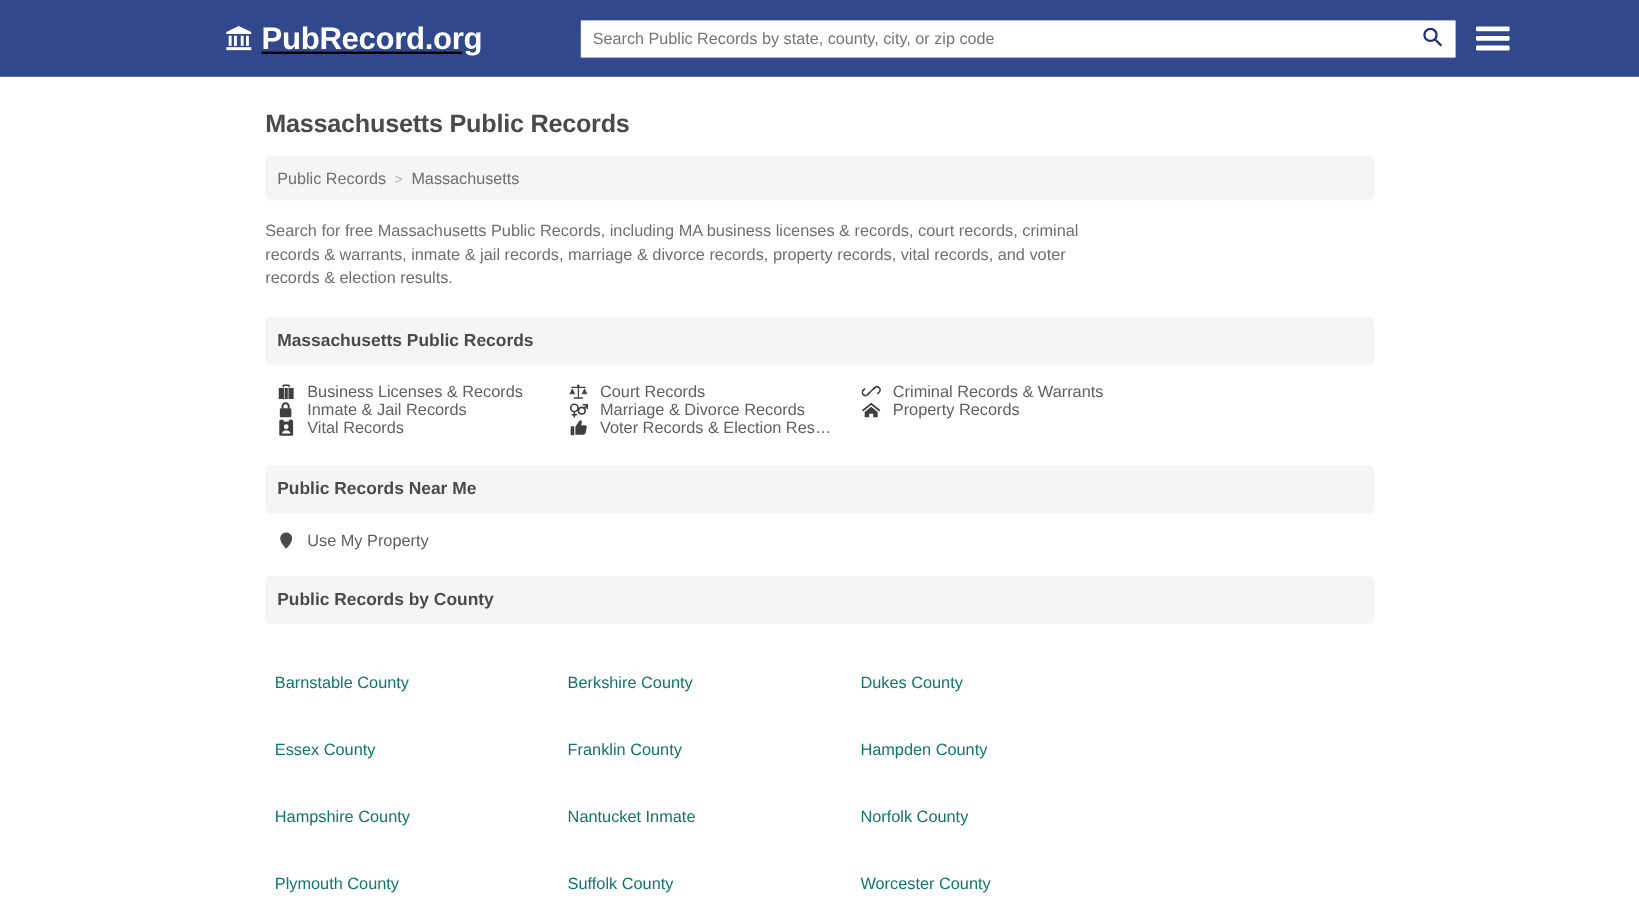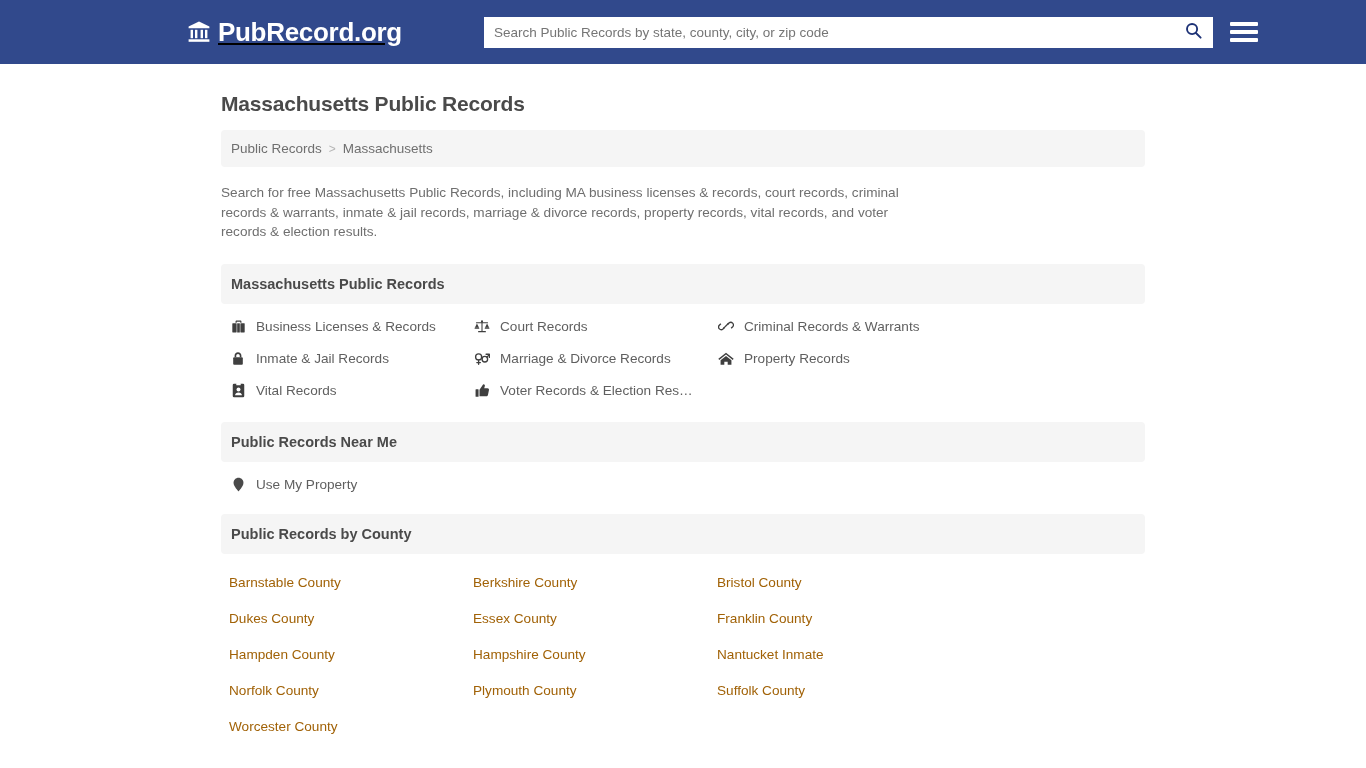--- a/index.html
+++ b/index.html
@@ -139,21 +139,21 @@
     font-size: 14.5px;
     font-weight: bold;
     color: #4a4a4a;
   }
   .section-body {
     padding: 14px 8px 0 8px;
   }
   .grid3 {
     display: grid;
     grid-template-columns: 244px 244px 1fr;
-    row-gap: 17px;
+    row-gap: 0;
   }
   .rec-link {
     display: flex;
     align-items: center;
     font-size: 13.6px;
     color: #5f5f5f;
     text-decoration: none;
     white-space: nowrap;
   }
   .rec-ico {
@@ -169,22 +169,23 @@
 
   .near-body { padding: 15px 8px 0 8px; }
   .county-body { padding: 21px 8px 0 8px; }
   .county-grid {
     display: grid;
     grid-template-columns: 244px 244px 1fr;
     row-gap: 21px;
   }
   .county-link {
     font-size: 13.6px;
-    color: #a16207;
+    color: #0f766e;
     text-decoration: none;
+    margin-top: 20px;
   }
   .sec-gap { height: 24px; }
   .sec-gap-sm { height: 22px; }
 </style>
 </head>
 <body>
 
 <div class="header">
   <div class="header-inner">
 
@@ -351,21 +352,20 @@
     </a>
   </div>
 
   <div class="sec-gap-sm"></div>
 
   <div class="section-head">Public Records by County</div>
   <div class="county-body">
     <div class="county-grid">
       <a href="#" class="county-link">Barnstable County</a>
       <a href="#" class="county-link">Berkshire County</a>
-      <a href="#" class="county-link">Bristol County</a>
       <a href="#" class="county-link">Dukes County</a>
       <a href="#" class="county-link">Essex County</a>
       <a href="#" class="county-link">Franklin County</a>
       <a href="#" class="county-link">Hampden County</a>
       <a href="#" class="county-link">Hampshire County</a>
       <a href="#" class="county-link">Nantucket Inmate</a>
       <a href="#" class="county-link">Norfolk County</a>
       <a href="#" class="county-link">Plymouth County</a>
       <a href="#" class="county-link">Suffolk County</a>
       <a href="#" class="county-link">Worcester County</a>

